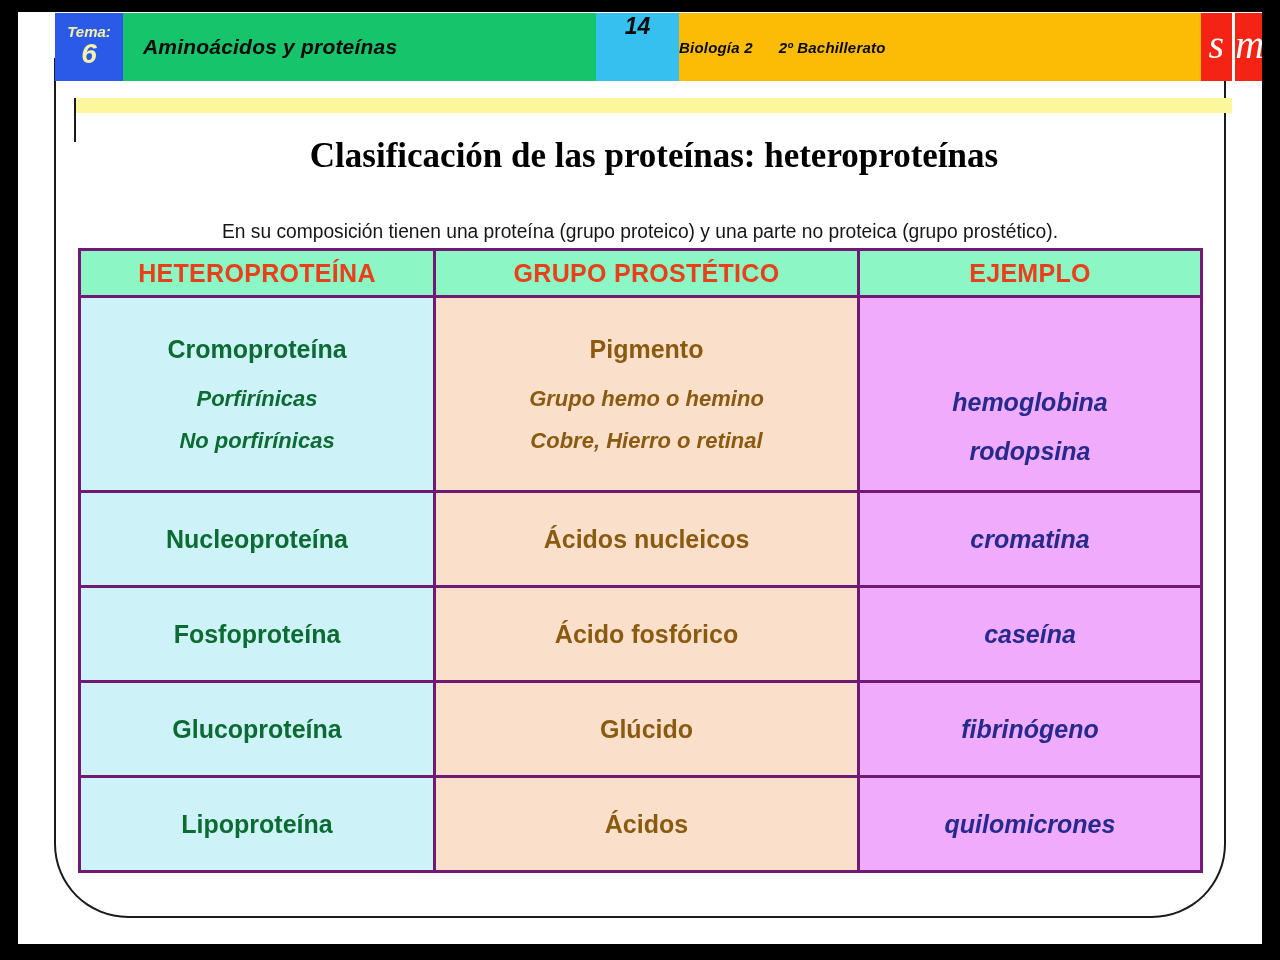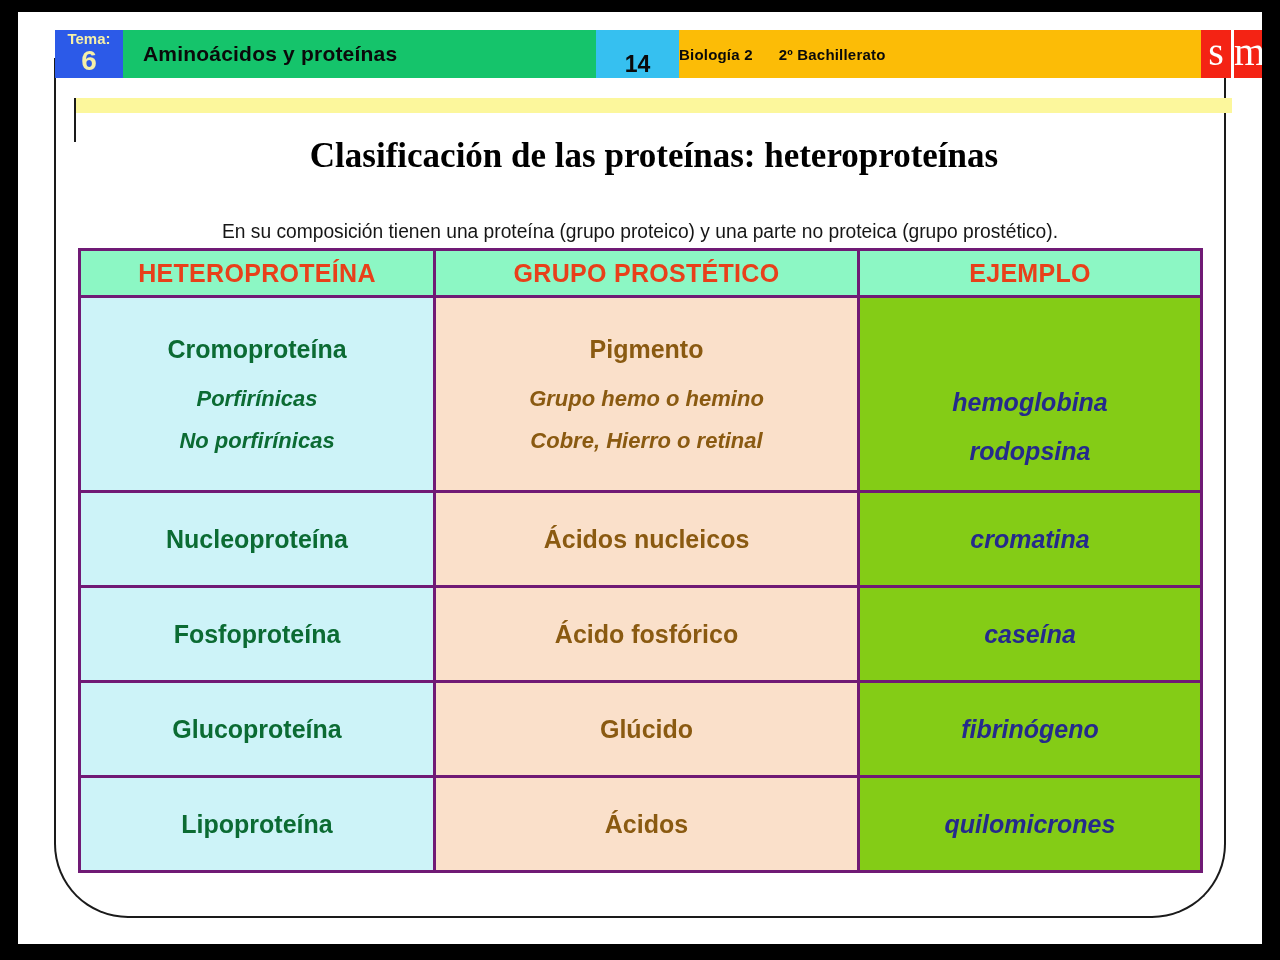--- a/index.html
+++ b/index.html
@@ -37,26 +37,27 @@
     border-bottom-left-radius: 74px;
     border-bottom-right-radius: 74px;
     background: #ffffff;
     box-sizing: border-box;
   }
 
   
   .header-band {
     position: absolute;
     left: 37px;
-    top: 18px;
+    top: 1px;
     width: 1210px;
-    height: 48px;
+    height: 68px;
     display: flex;
     align-items: stretch;
     z-index: 5;
+    font-style: italic;
   }
   .tema-box {
     width: 68px;
     background: #2c5ae8;
     color: #f6f0a8;
     display: flex;
     flex-direction: column;
     align-items: center;
     justify-content: center;
     line-height: 1;
@@ -84,21 +85,21 @@
   .title-box span {
     font-size: 21px;
     font-weight: bold;
     color: #0a0a0a;
     letter-spacing: 0.2px;
   }
   .page-num-box {
     flex: 0 0 83px;
     background: #36c0f0;
     display: flex;
-    align-items: flex-end;
+    align-items: flex-start;
     justify-content: center;
   }
   .page-num-box span {
     font-size: 23px;
     font-weight: bold;
     color: #0a0a0a;
   }
   .course-box {
     flex: 1 1 auto;
     background: #fcbc06;
@@ -215,21 +216,21 @@
     font-size: 25px;
     font-weight: bold;
   }
   .cell-b {
     background: #fae0ca;
     color: #8a5a11;
     font-size: 25px;
     font-weight: bold;
   }
   .cell-c {
-    background: #84cc16;
+    background: #f0abfc;
     color: #252a8c;
     font-size: 25px;
     font-weight: bold;
     font-style: italic;
   }
   .row-std td { height: 92px; }
   .row-tall td { height: 192px; }
 
   .cell-main {
     display: block;

